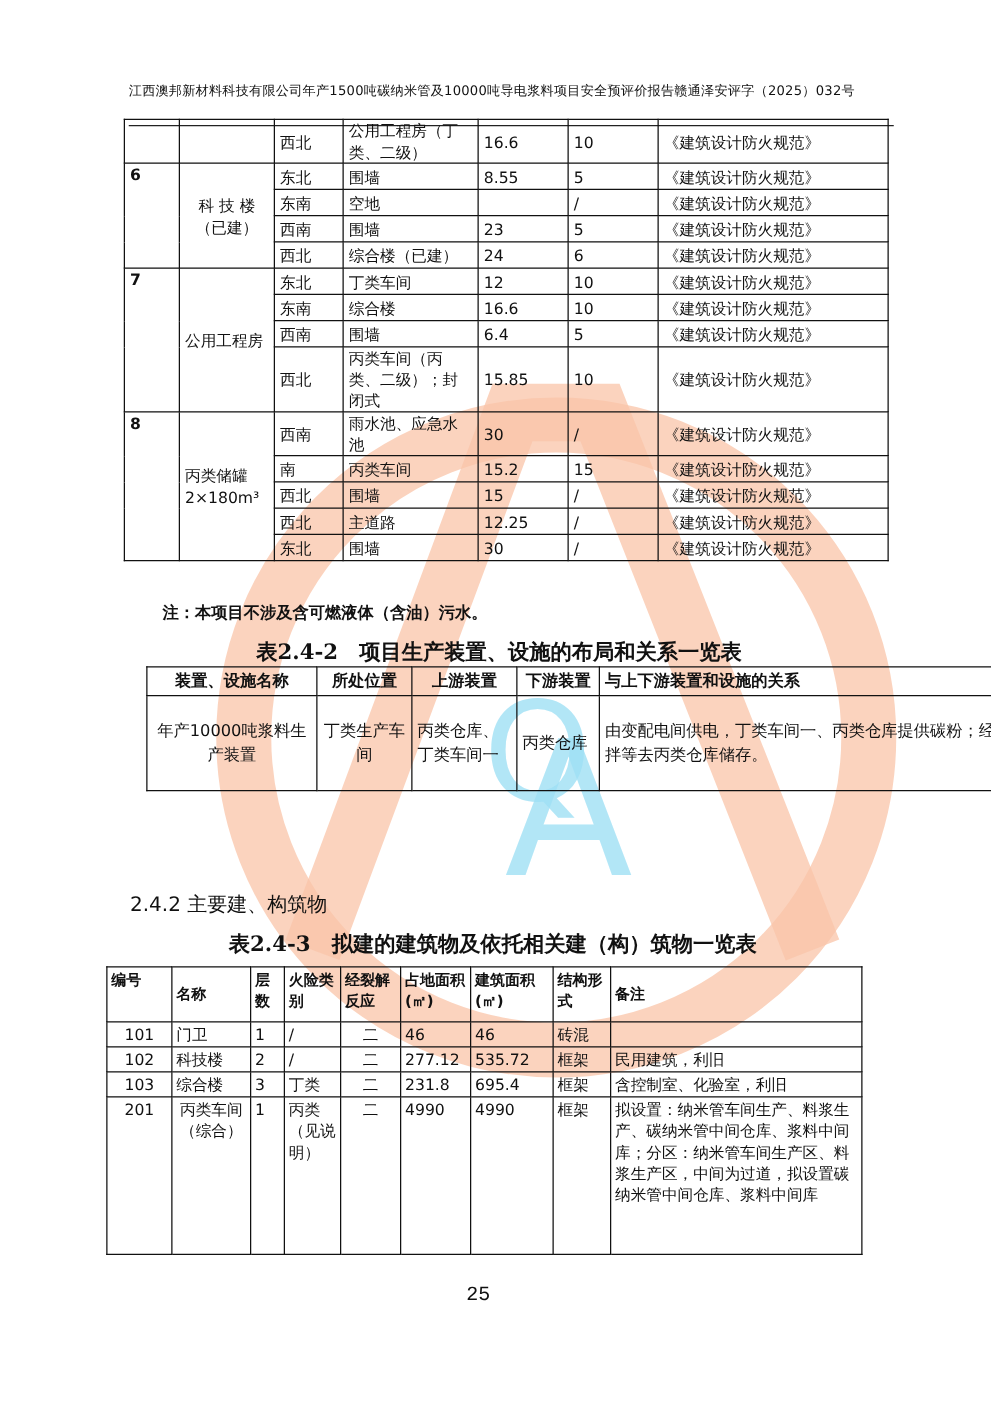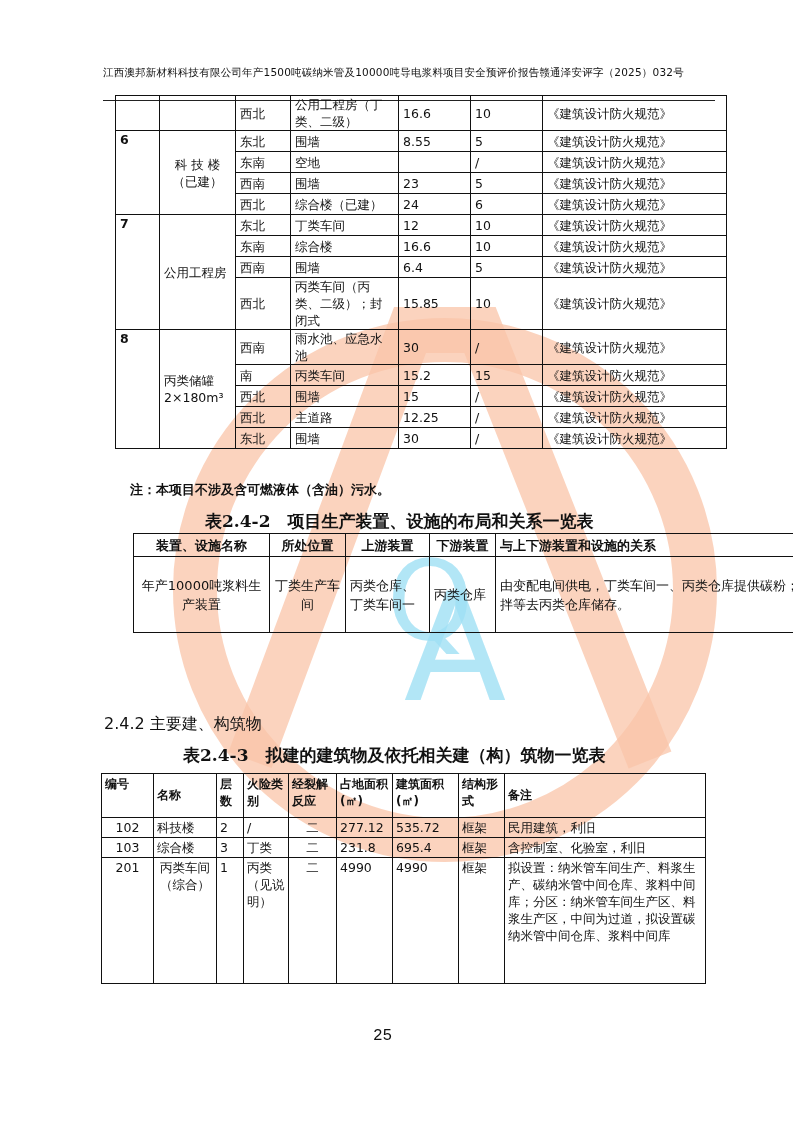--- a/index.html
+++ b/index.html
@@ -1,20 +1,20 @@
 <!DOCTYPE html>
 <html><head>
 <meta charset="utf-8">
 <style>
   html, body { margin:0; padding:0; background:#fff; }
   body { width:793px; height:1122px; position:relative; overflow:hidden;
          font-family:"DejaVu Sans", sans-serif; color:#111; }
   .header { position:absolute; left:103px; top:66px; width:612px; font-size:10.5px;
             text-align:left; border-bottom:1px solid #222; padding-bottom:20px; letter-spacing:0.2px; white-space:nowrap; }
-  table { border-collapse:collapse; position:absolute; background:transparent;margin-left:16px; }
+  table { border-collapse:collapse; position:absolute; background:transparent; }
   td, th { border:1px solid #111; font-size:12.5px; padding:0 4px; vertical-align:middle; line-height:17px; }
   #t1 { left:99px; top:95px; width:612px; }
   #t1 td { height:20px; }
   .num { font-weight:bold; vertical-align:top; }
   .note { position:absolute; left:130px; top:481px; font-size:13px; font-weight:bold; }
   .cap { position:absolute; font-family:"DejaVu Serif", serif; font-weight:bold; font-size:17px; white-space:nowrap; }
   #cap2 { left:205px; top:510px; }
   #cap3 { left:183px; top:744px; }
   #t2 { left:117px; top:533px; width:698px; }
   #t2 th { font-size:13px; height:22px; font-weight:bold; }
@@ -209,20 +209,31 @@
     <th style="vertical-align:middle">名称</th>
     <th>层数</th>
     <th>火险类别</th>
     <th>经裂解反应</th>
     <th>占地面积(㎡)</th>
     <th>建筑面积(㎡)</th>
     <th>结构形式</th>
     <th style="vertical-align:middle">备注</th>
   </tr>
   <tr>
+    <td class="center">101</td>
+    <td>门卫</td>
+    <td>1</td>
+    <td>/</td>
+    <td class="center">二</td>
+    <td>46</td>
+    <td>46</td>
+    <td>砖混</td>
+    <td></td>
+  </tr>
+  <tr>
     <td class="center">102</td>
     <td>科技楼</td>
     <td>2</td>
     <td>/</td>
     <td class="center">二</td>
     <td>277.12</td>
     <td>535.72</td>
     <td>框架</td>
     <td>民用建筑，利旧</td>
   </tr>

